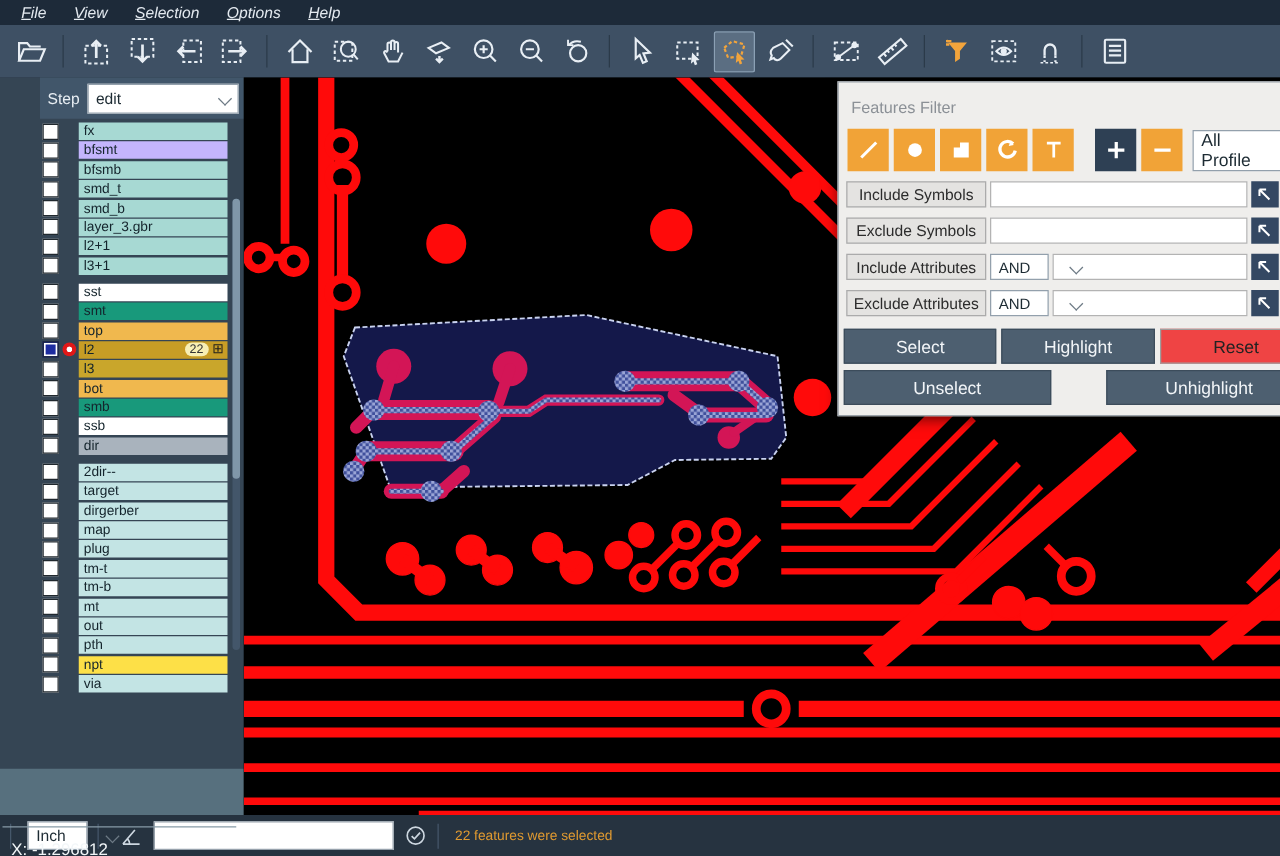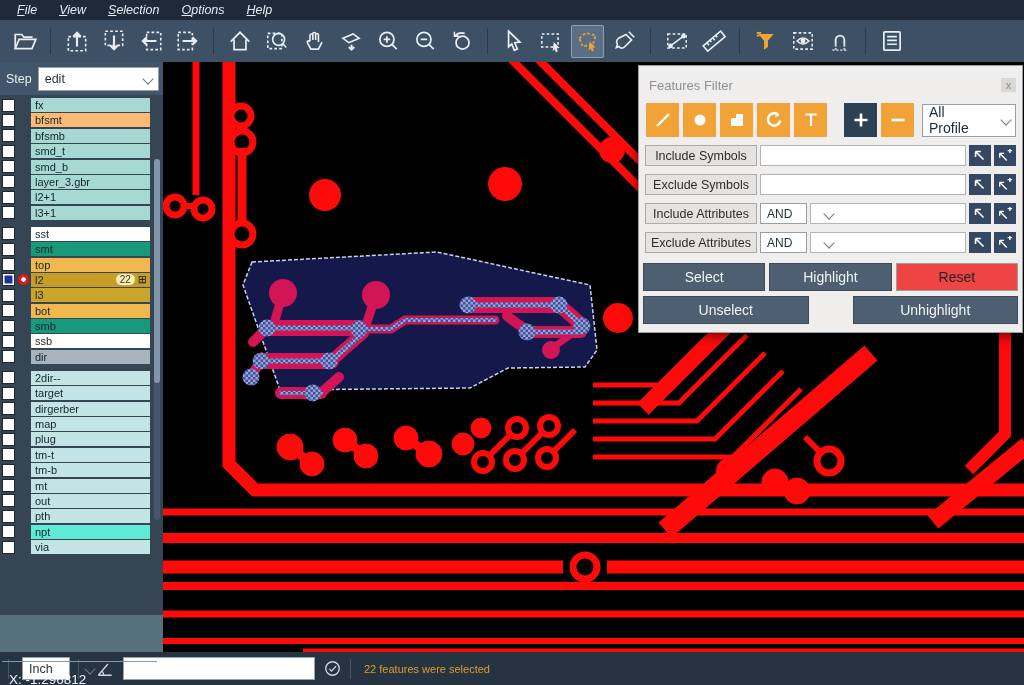--- a/index.html
+++ b/index.html
@@ -11,21 +11,21 @@
   .menu-item::first-letter{text-decoration:underline;}
   
   .toolbar{height:42px;background:#3e5064;display:flex;align-items:center;padding-left:6px;flex:0 0 auto;}
   .tool{width:33px;height:33px;display:flex;align-items:center;justify-content:center;border-radius:2px;margin:0 2px;}
   .tool svg{display:block;}
   .tool.active{background:#5b6e82;box-shadow:0 0 0 1px #8ba0b4 inset;}
   .tb-div{width:1px;height:26px;background:#2b3a49;margin:0 7px;}
   
   .main{flex:1 1 auto;display:flex;min-height:0;}
   
-  .sidebar{width:163px;background:#354554;position:relative;flex:0 0 auto;}
+  .sidebar{width:163px;background:#354554;position:relative;flex:0 0 auto;padding-left:32px;}
   .step-row{height:33px;display:flex;align-items:center;background:#41566a;padding:0 4px;}
   .step-label{color:#e8eef3;font-size:12.5px;margin:0 6px 0 2px;}
   .dd{background:#fff;border:1px solid #93a0ac;display:flex;align-items:center;padding:0 6px;font-size:12.5px;color:#1d2b33;box-sizing:border-box;gap:33px;}
   .chev{width:7px;height:7px;border-right:1.5px solid #6d7a85;border-bottom:1.5px solid #6d7a85;transform:rotate(45deg);margin-left:auto;flex:0 0 auto;}
   .step-dd{flex:1;height:24px;}
   .layers{padding-top:3px;}
   .layer-group{display:flex;flex-direction:column;gap:1.4px;margin-bottom:7px;}
   .layer-row{display:flex;align-items:center;height:14px;padding-left:2px;}
   .cb{width:13px;height:13px;background:#fff;border:1px solid #20282e;box-sizing:border-box;flex:0 0 auto;}
   .layer-row.active .cb{background:#1e2da0;box-shadow:inset 0 0 0 1.5px #fff;}
@@ -261,21 +261,21 @@
               <span class="cb"></span>
               <span class="ind"></span>
               <span class="bar" style="background: rgb(167, 217, 211);">
                 <span>fx</span>
               </span>
             </div>
 
             <div class="layer-row">
               <span class="cb"></span>
               <span class="ind"></span>
-              <span class="bar" style="background: #fdba74;">
+              <span class="bar" style="background: #c4b5fd;">
                 <span>bfsmt</span>
               </span>
             </div>
 
             <div class="layer-row">
               <span class="cb"></span>
               <span class="ind"></span>
               <span class="bar" style="background: rgb(167, 217, 211);">
                 <span>bfsmb</span>
               </span>
@@ -477,21 +477,21 @@
               <span class="cb"></span>
               <span class="ind"></span>
               <span class="bar" style="background: rgb(195, 228, 228);">
                 <span>pth</span>
               </span>
             </div>
 
             <div class="layer-row">
               <span class="cb"></span>
               <span class="ind"></span>
-              <span class="bar" style="background: #5eead4;">
+              <span class="bar" style="background: #fde047;">
                 <span>npt</span>
               </span>
             </div>
 
             <div class="layer-row">
               <span class="cb"></span>
               <span class="ind"></span>
               <span class="bar" style="background: rgb(195, 228, 228);">
                 <span>via</span>
               </span>

